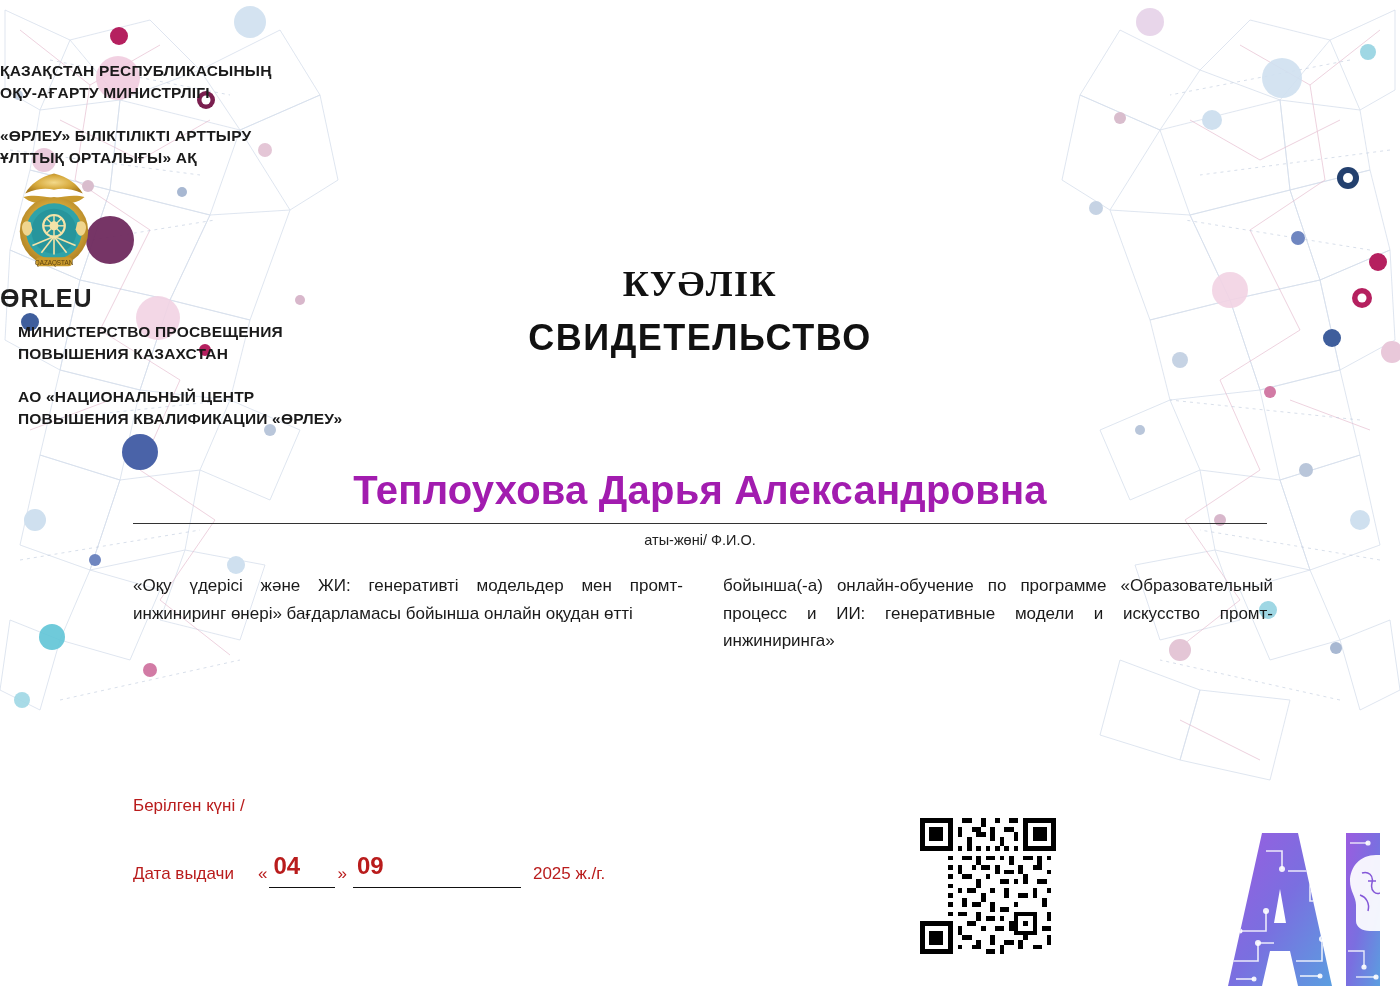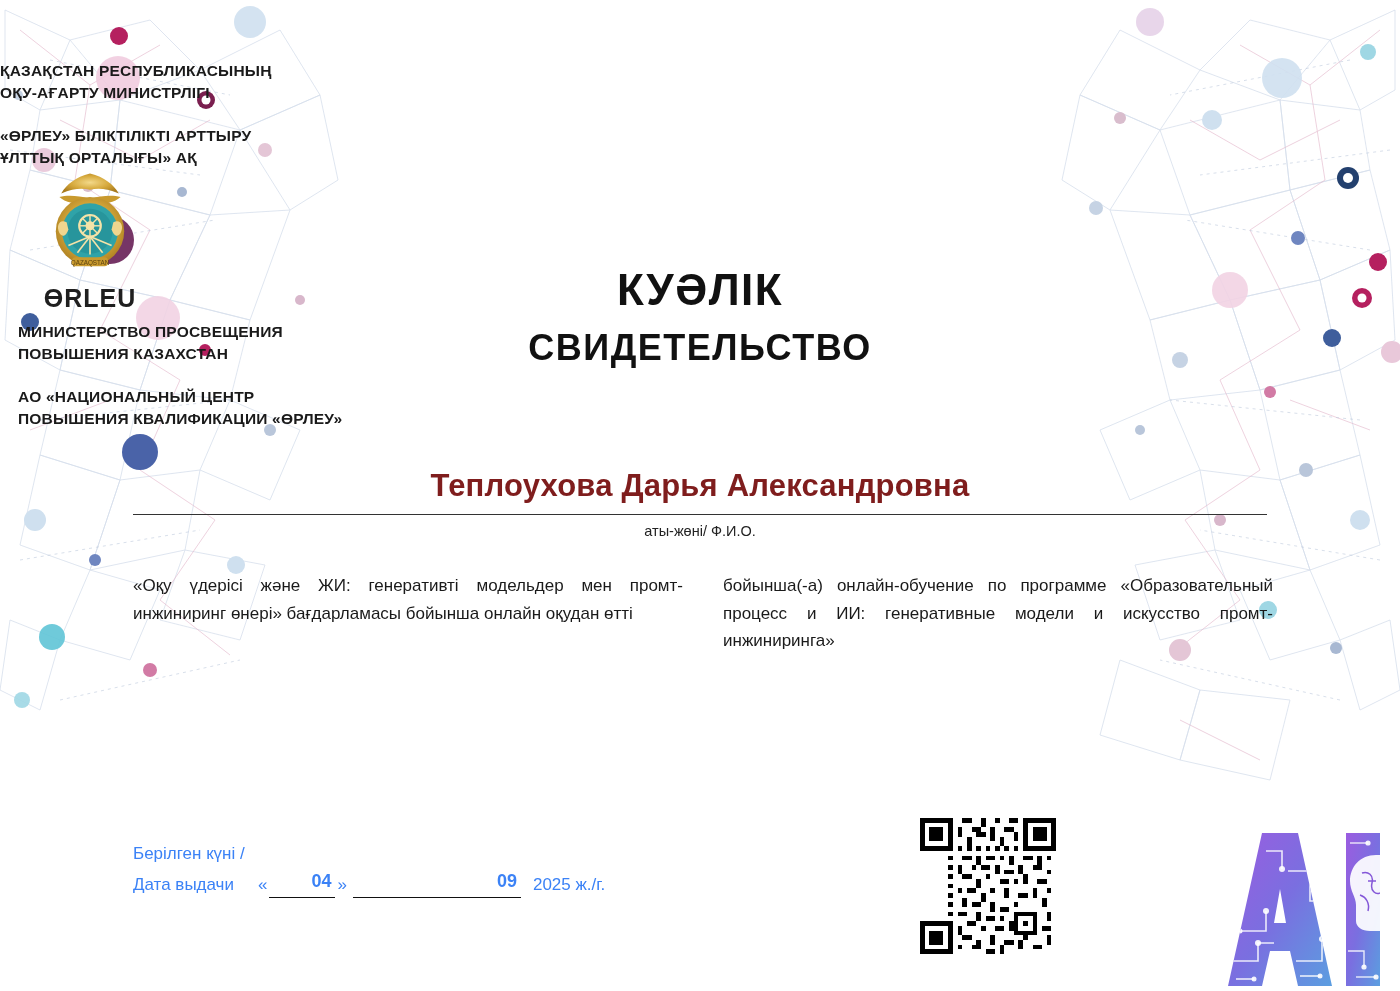--- a/index.html
+++ b/index.html
@@ -56,21 +56,20 @@
     letter-spacing: 0.2px;
     line-height: 1.45;
     color: #1a1a1a;
   }
   .header-block + .header-block { margin-top: 20px; }
 
   .emblem-wrap {
     width: 180px;
     display: flex;
     flex-direction: column;
-    align-items: center;
   }
   .orleu-word {
     font-size: 25px;
     font-weight: bold;
     letter-spacing: 1px;
     color: #1f1f1f;
     margin-top: 6px;
   }
 
   
@@ -78,35 +77,35 @@
     position: absolute;
     top: 262px;
     width: 1400px;
     text-align: center;
   }
   .title-kz, .title-ru {
     font-weight: bold;
     color: #111;
     letter-spacing: 1.5px;
   }
-  .title-kz { font-size: 44px; line-height: 1.25; }
+  .title-kz { font-size: 36px; line-height: 1.25; font-family: Liberation Serif, serif; }
   .title-ru { font-size: 36px; line-height: 1.25; margin-top: 8px; }
 
   
   .name-block {
     position: absolute;
     top: 468px;
     left: 133px;
     width: 1134px;
     text-align: center;
   }
   .name {
-    font-size: 31px;
+    font-size: 40px;
     font-weight: bold;
-    color: #7f1d1d;
+    color: #a21caf;
     letter-spacing: 0.2px;
     padding-bottom: 10px;
   }
   .name-rule {
     height: 1px;
     background: #333;
     width: 100%;
   }
   .name-caption {
     margin-top: 8px;
@@ -129,40 +128,41 @@
     line-height: 1.62;
     color: #1a1a1a;
     text-align: justify;
   }
   .body-col p { margin: 0; }
 
   
   .date-block {
     position: absolute;
     left: 133px;
-    top: 840px;
+    top: 792px;
     font-size: 17px;
-    color: #3b82f6;
+    color: #b91c1c;
     line-height: 1.6;
   }
   .date-row {
     display: flex;
     align-items: flex-end;
     gap: 0;
     white-space: nowrap;
   }
   .date-label-2 { margin-right: 24px; }
   .quote-open { margin-right: 2px; }
   .blank {
     display: inline-block;
     border-bottom: 1.6px solid #111;
-    text-align: right;
+    text-align: left;
     font-weight: bold;
-    font-size: 18px;
+    font-size: 24px;
     padding: 0 4px 1px 4px;
+    margin-top: 28px;
   }
   .blank.day   { width: 58px; }
   .blank.month { width: 160px; margin-left: 4px; margin-right: 8px; }
   .quote-close { margin-left: 2px; margin-right: 2px; }
   .year-text { margin-left: 4px; }
 
   
   .qr {
     position: absolute;
     left: 920px;

